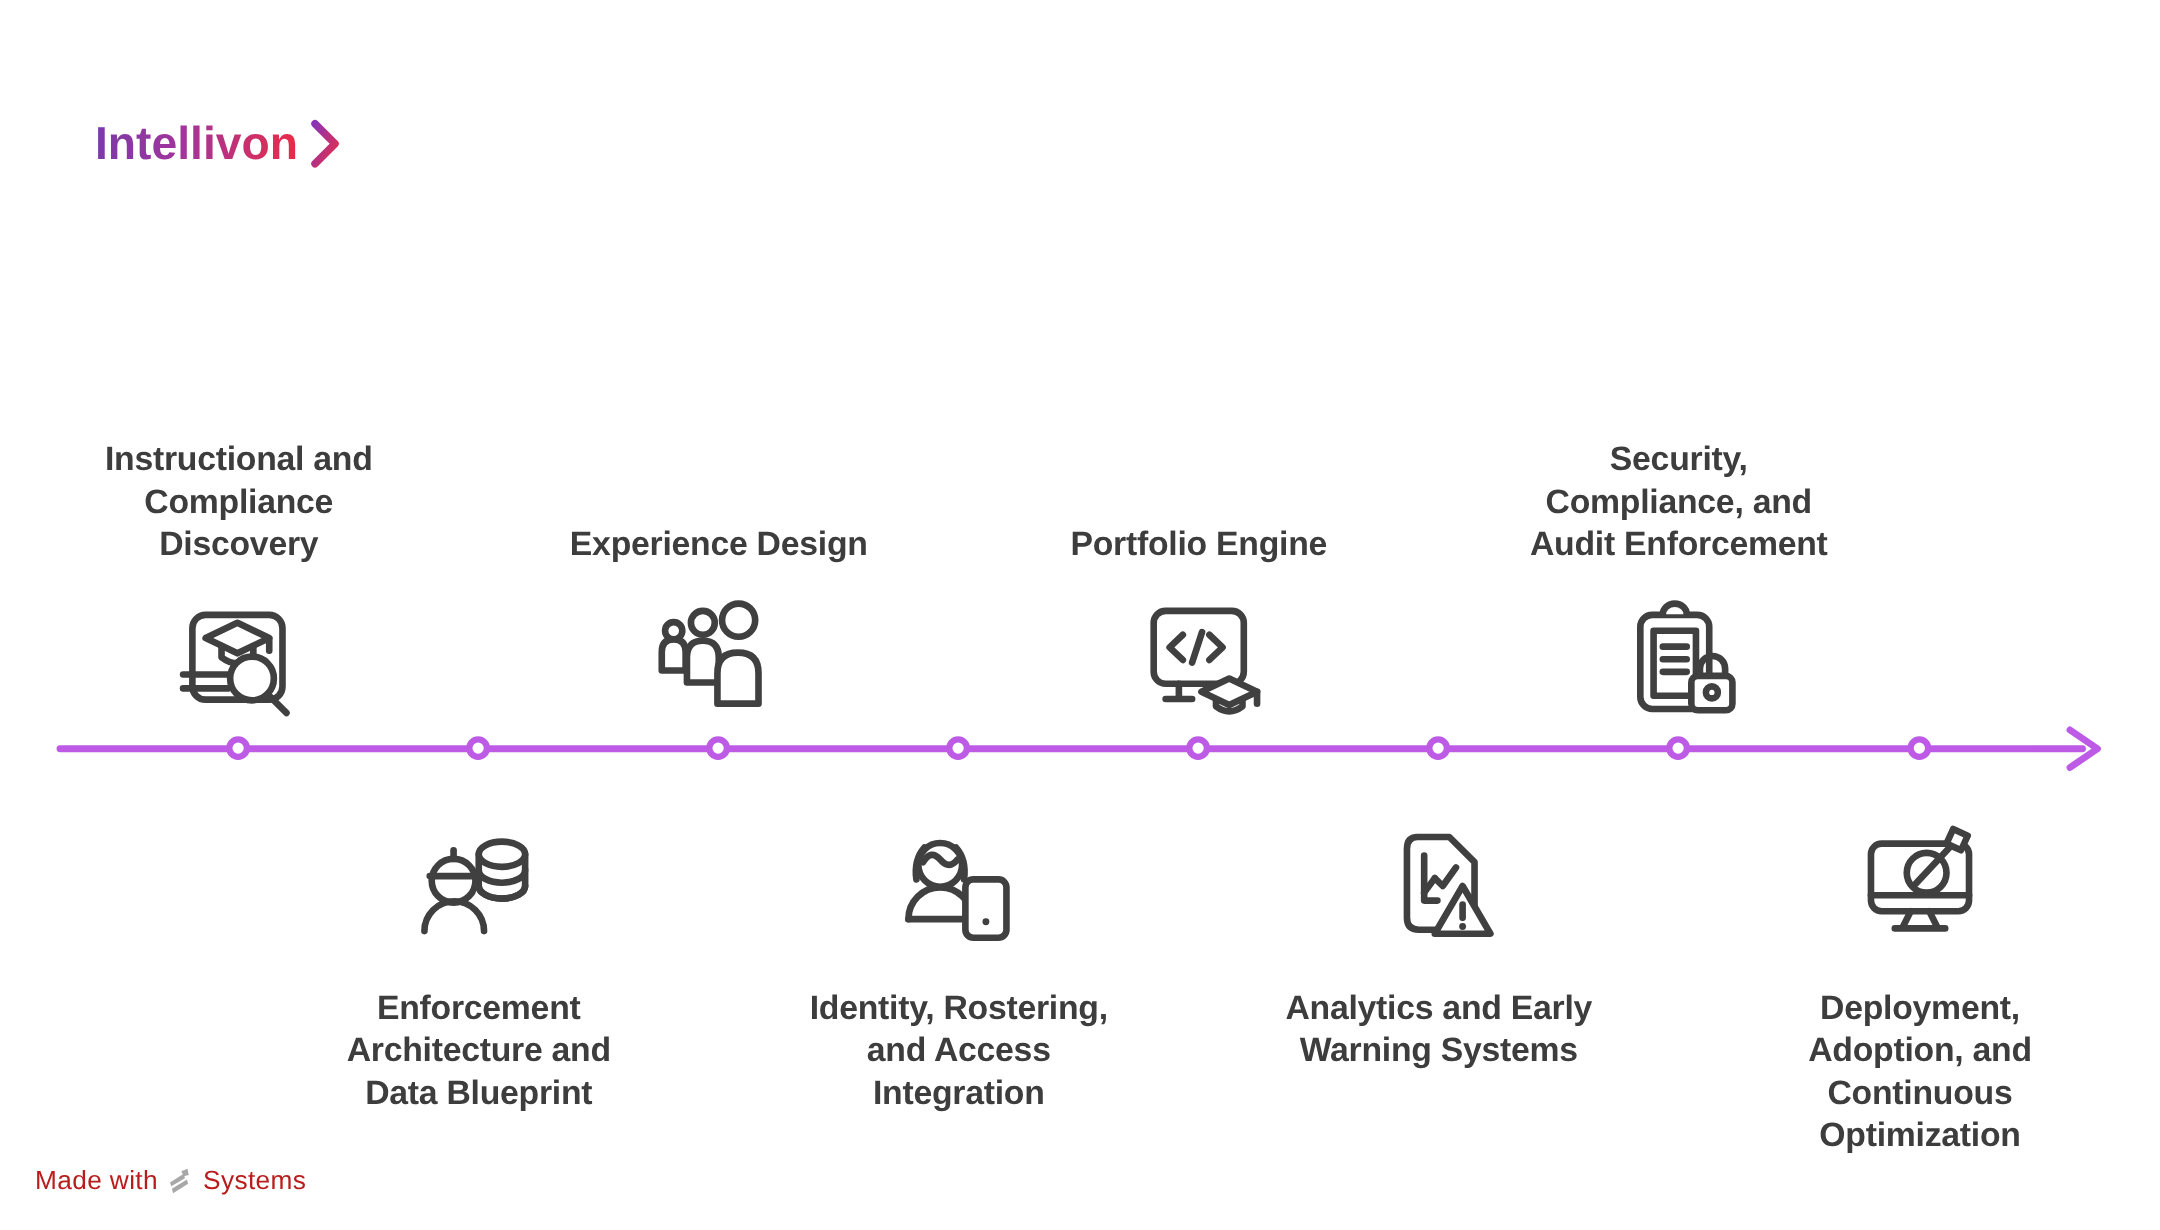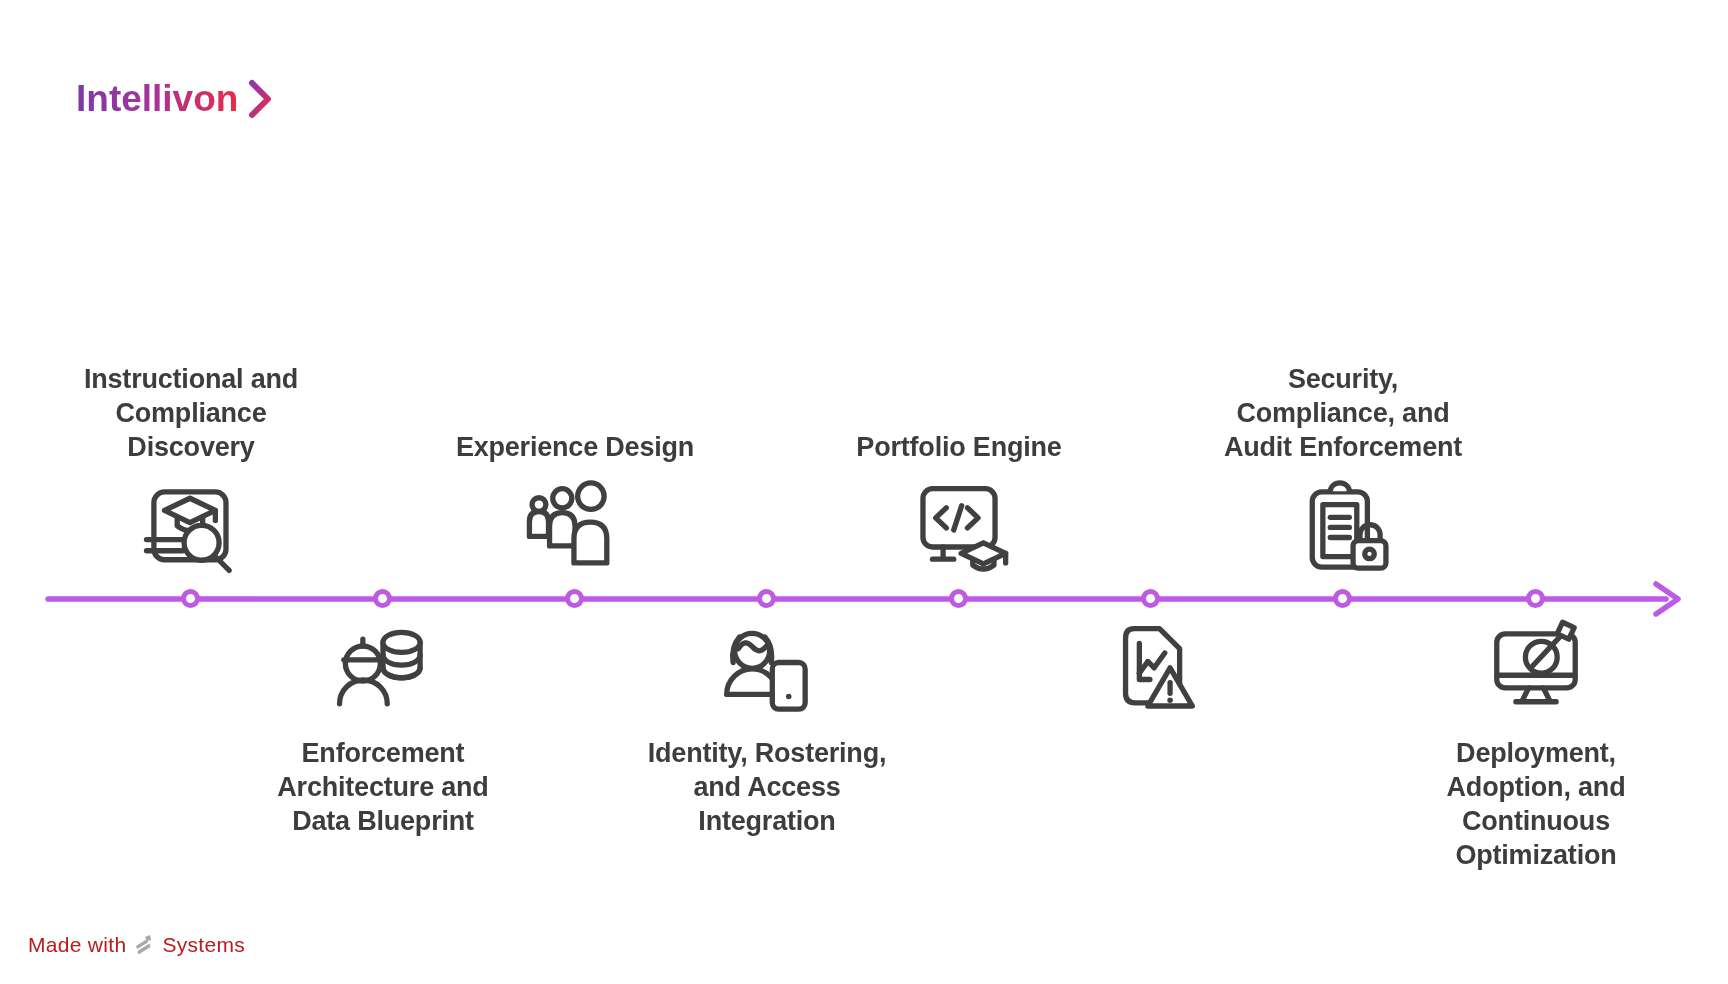--- a/index.html
+++ b/index.html
@@ -1,33 +1,33 @@
 <!DOCTYPE html>
 <html><head>
 <meta charset="utf-8">
 <style>
   html,body{margin:0;padding:0;}
   body{width:1728px;height:984px;position:relative;background:#ffffff;overflow:hidden;
        font-family:"Liberation Sans", sans-serif;}
 
   
-  .logo{position:absolute;left:76px;top:78px;display:flex;align-items:center;gap:9px;}
+  .logo{position:absolute;left:76px;top:94px;display:flex;align-items:center;gap:9px;}
   .logo-text{font-size:37px;font-weight:700;letter-spacing:0px;
     background:linear-gradient(90deg,#7b3aa8 0%,#a4349b 45%,#e82c47 100%);
     -webkit-background-clip:text;background-clip:text;color:transparent;}
   .logo-chev svg{display:block;}
 
   
   .tl-svg{position:absolute;left:0;top:570px;}
   .node{position:absolute;width:9px;height:9px;background:#ffffff;
         border:5px solid #bd5be6;border-radius:50%;top:589px;}
 
   
   .milestone{position:absolute;width:300px;display:flex;flex-direction:column;
-             align-items:center;gap:12px;}
+             align-items:center;gap:24px;margin-top:41px;}
   .above{bottom:402px;}
   .below{top:618px;}
   .m-title{font-size:27px;font-weight:700;line-height:34px;color:#3d3d3d;
            text-align:center;letter-spacing:-0.2px;}
   .m-icon svg{width:106px;height:106px;display:block;}
 
   
   .footer{position:absolute;left:28px;top:933px;display:flex;align-items:center;
           gap:7px;font-size:21px;color:#b91c1c;letter-spacing:0.3px;}
   .footer svg{display:block;}
@@ -176,20 +176,24 @@
         <path d="M26,19 Q26,10 34,10 H58 L77,29 V71 Q77,80 68,80 H35 Q26,80 26,71 Z"></path>
         <polyline points="39,24 39,58 49,58"></polyline>
         <polyline points="39,52 47,41 53,47 63,33"></polyline>
         <circle cx="47" cy="41" r="2.4" fill="#404040" stroke="none"></circle>
         <path d="M68,47 L89,83 L47,83 Z" fill="#ffffff"></path>
         <line x1="68" y1="61" x2="68" y2="71"></line>
         <circle cx="68" cy="77.5" r="2.6" fill="#404040" stroke="none"></circle>
       </g>
     </svg>
   </div>
+  <div class="m-title">
+    <div>Analytics and Early</div>
+    <div>Warning Systems</div>
+  </div>
 </div>
 
 <div class="milestone above" style="left:1193px">
   <div class="m-title">
     <div>Security,</div>
     <div>Compliance, and</div>
     <div>Audit Enforcement</div>
   </div>
   <div class="m-icon">
     <svg viewBox="0 0 100 100">

